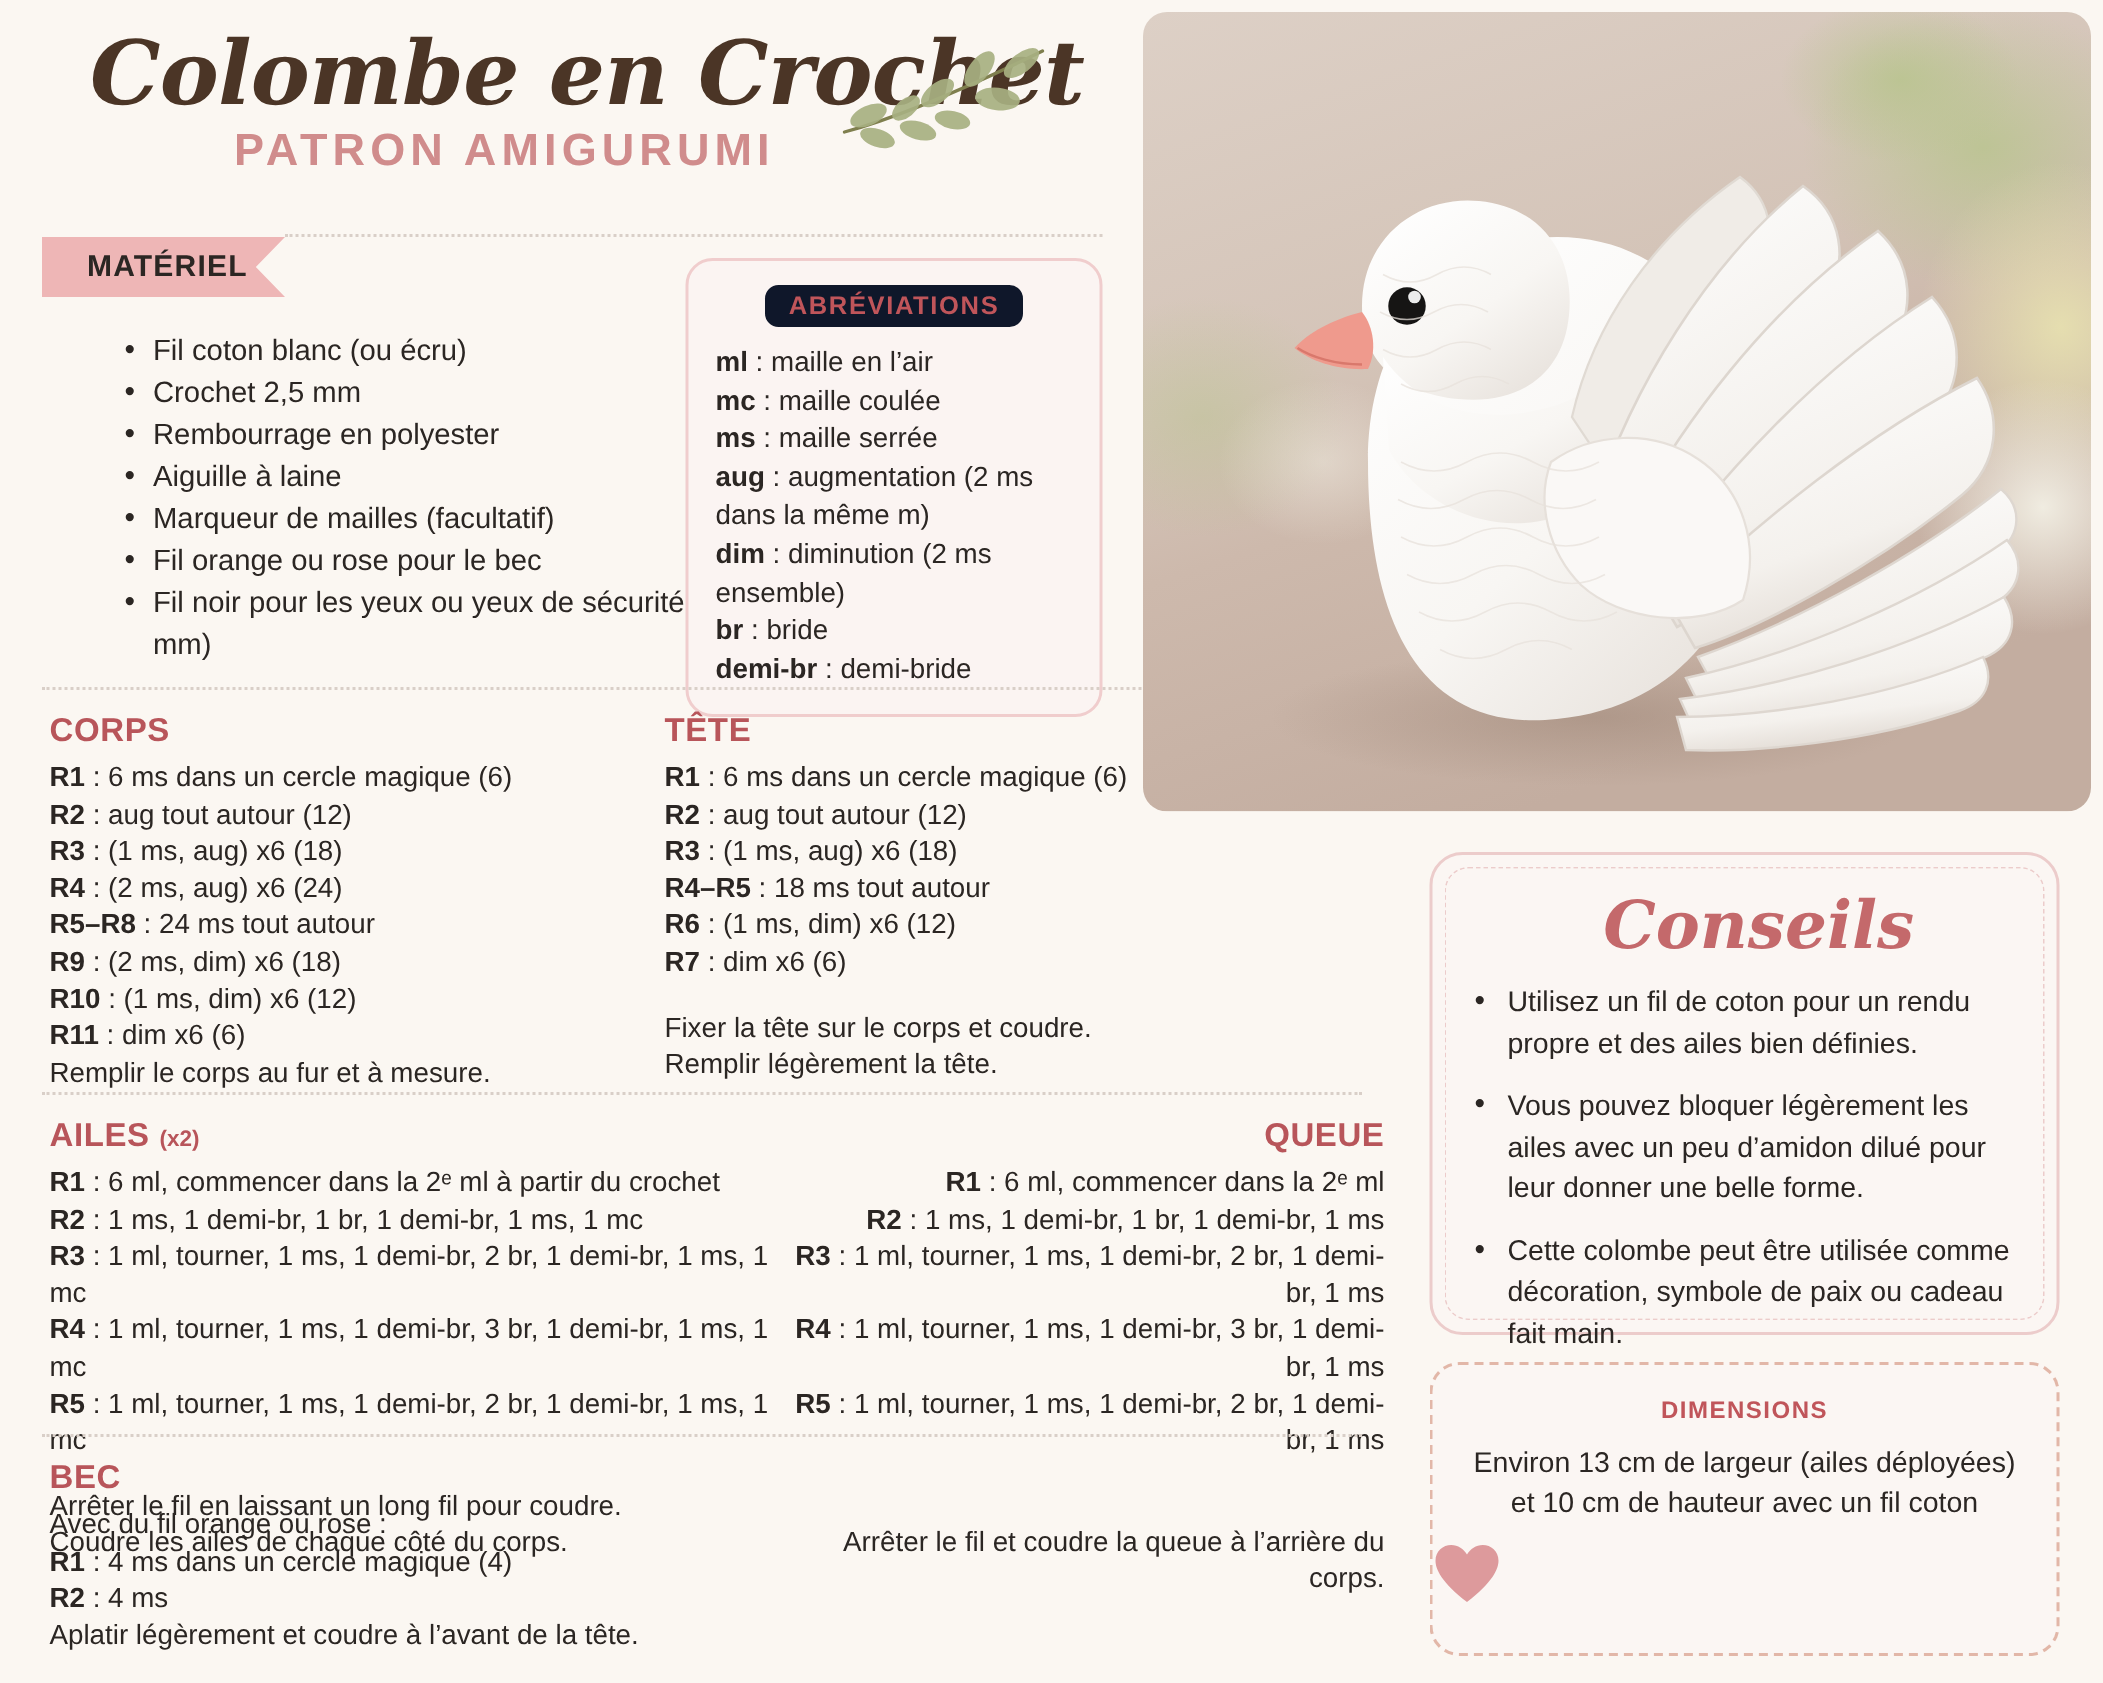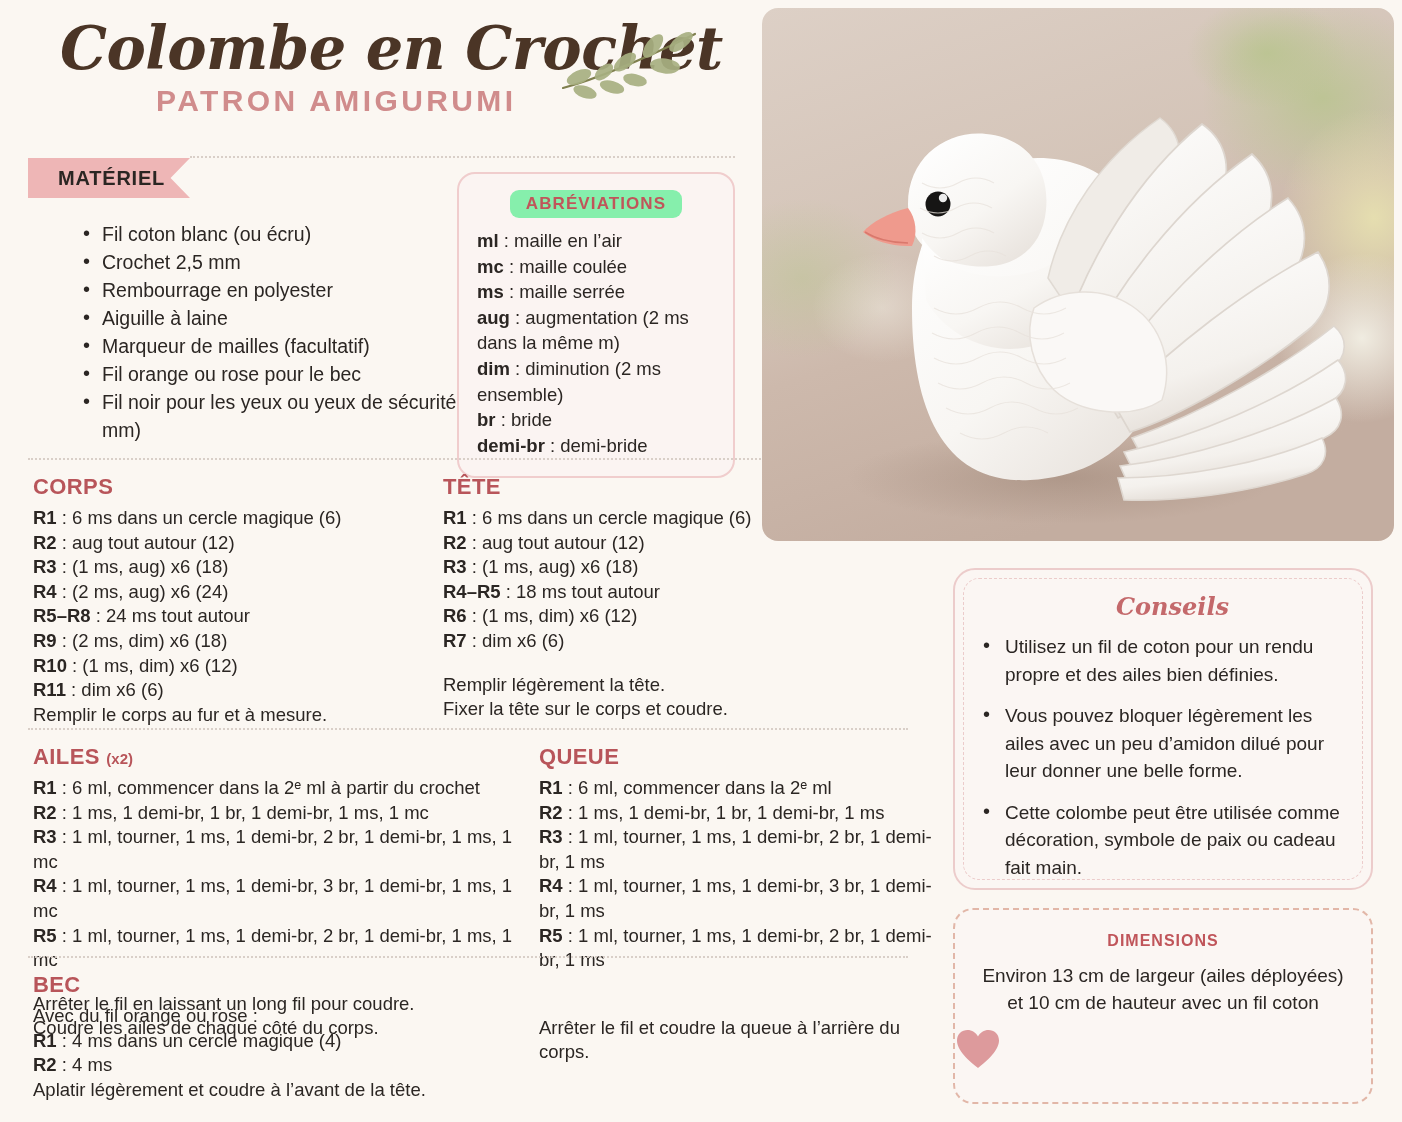--- a/index.html
+++ b/index.html
@@ -67,21 +67,21 @@
   
   .abbrev{
     position:absolute;left:457px;top:172px;width:278px;
     border:2px solid #f0cdcd;border-radius:18px;
     background:#fbf4f2;
     padding:16px 18px 18px 18px;
     box-sizing:border-box;
   }
   .abbrev-title{
     display:block;margin:0 auto 10px auto;width:fit-content;
-    background:#86efac;color:#c0555a;
+    background:#0f172a;color:#c0555a;
     font-size:17px;font-weight:700;letter-spacing:1.1px;
     padding:4px 16px;border-radius:9px;
   }
   .abbrev p{margin:0;font-size:18.5px;line-height:25.6px;color:#2b2623;}
   .abbrev p b{font-weight:700;}
 
   
   .sec{position:absolute;}
   .sec h3{
     margin:0 0 6px 0;font-size:22px;font-weight:700;letter-spacing:.4px;color:#b8555a;
@@ -108,21 +108,21 @@
   .card-solid .inner-dash{
     position:absolute;left:8px;top:8px;right:8px;bottom:8px;
     border:1.5px dashed #eccccb;border-radius:16px;pointer-events:none;
   }
   .card-dashed{border:2px dashed #e2b7a8;border-radius:20px;}
 
   #conseils{left:953px;top:568px;width:420px;height:322px;}
   .conseils-title{
     text-align:center;margin:22px 0 12px 0;
     font-family:"DejaVu Serif", serif;font-style:italic;font-weight:700;
-    font-size:24px;color:#c4696b;padding-left:19px;
+    font-size:44px;color:#c4696b;padding-left:19px;
   }
   .conseils ul{margin:0;padding:0 26px 0 34px;}
   .conseils li{
     list-style:none;position:relative;
     font-size:19px;line-height:27.5px;margin-bottom:14px;padding-left:16px;color:#2b2623;
   }
   .conseils li:before{content:"•";position:absolute;left:-6px;top:-1px;font-size:20px;}
 
   #dimensions{left:953px;top:908px;width:420px;height:196px;}
   .dim-title{
@@ -205,39 +205,39 @@
 
     <div class="sec" style="left:443px;top:474px;width:400px;">
       <h3>TÊTE</h3>
       <p><b>R1</b><span> : 6 ms dans un cercle magique (6)</span></p>
       <p><b>R2</b><span> : aug tout autour (12)</span></p>
       <p><b>R3</b><span> : (1 ms, aug) x6 (18)</span></p>
       <p><b>R4–R5</b><span> : 18 ms tout autour</span></p>
       <p><b>R6</b><span> : (1 ms, dim) x6 (12)</span></p>
       <p><b>R7</b><span> : dim x6 (6)</span></p>
       <div class="gap"></div>
+      <p>Fixer la tête sur le corps et coudre.</p>
       <p>Remplir légèrement la tête.</p>
-      <p>Fixer la tête sur le corps et coudre.</p>
     </div>
 
     <div class="dotted" style="left:28px;top:728px;width:880px;"></div>
 
     <div class="sec" style="left:33px;top:744px;width:480px;">
       <h3><span>AILES</span> <span class="qty">(x2)</span></h3>
       <p><b>R1</b><span> : 6 ml, commencer dans la 2ᵉ ml à partir du crochet</span></p>
       <p><b>R2</b><span> : 1 ms, 1 demi-br, 1 br, 1 demi-br, 1 ms, 1 mc</span></p>
       <p><b>R3</b><span> : 1 ml, tourner, 1 ms, 1 demi-br, 2 br, 1 demi-br, 1 ms, 1 mc</span></p>
       <p><b>R4</b><span> : 1 ml, tourner, 1 ms, 1 demi-br, 3 br, 1 demi-br, 1 ms, 1 mc</span></p>
       <p><b>R5</b><span> : 1 ml, tourner, 1 ms, 1 demi-br, 2 br, 1 demi-br, 1 ms, 1 mc</span></p>
       <div class="gap"></div>
       <p>Arrêter le fil en laissant un long fil pour coudre.</p>
       <p>Coudre les ailes de chaque côté du corps.</p>
     </div>
 
-    <div class="sec" style="left:539px;top:744px;width:410px;">
+    <div class="sec" style="left:513px;top:744px;width:410px;text-align:right;">
       <h3>QUEUE</h3>
       <p><b>R1</b><span> : 6 ml, commencer dans la 2ᵉ ml</span></p>
       <p><b>R2</b><span> : 1 ms, 1 demi-br, 1 br, 1 demi-br, 1 ms</span></p>
       <p><b>R3</b><span> : 1 ml, tourner, 1 ms, 1 demi-br, 2 br, 1 demi-br, 1 ms</span></p>
       <p><b>R4</b><span> : 1 ml, tourner, 1 ms, 1 demi-br, 3 br, 1 demi-br, 1 ms</span></p>
       <p><b>R5</b><span> : 1 ml, tourner, 1 ms, 1 demi-br, 2 br, 1 demi-br, 1 ms</span></p>
       <div class="gap"></div>
       <div class="gap" style="height:24px;"></div>
       <p>Arrêter le fil et coudre la queue à l’arrière du corps.</p>
     </div>

